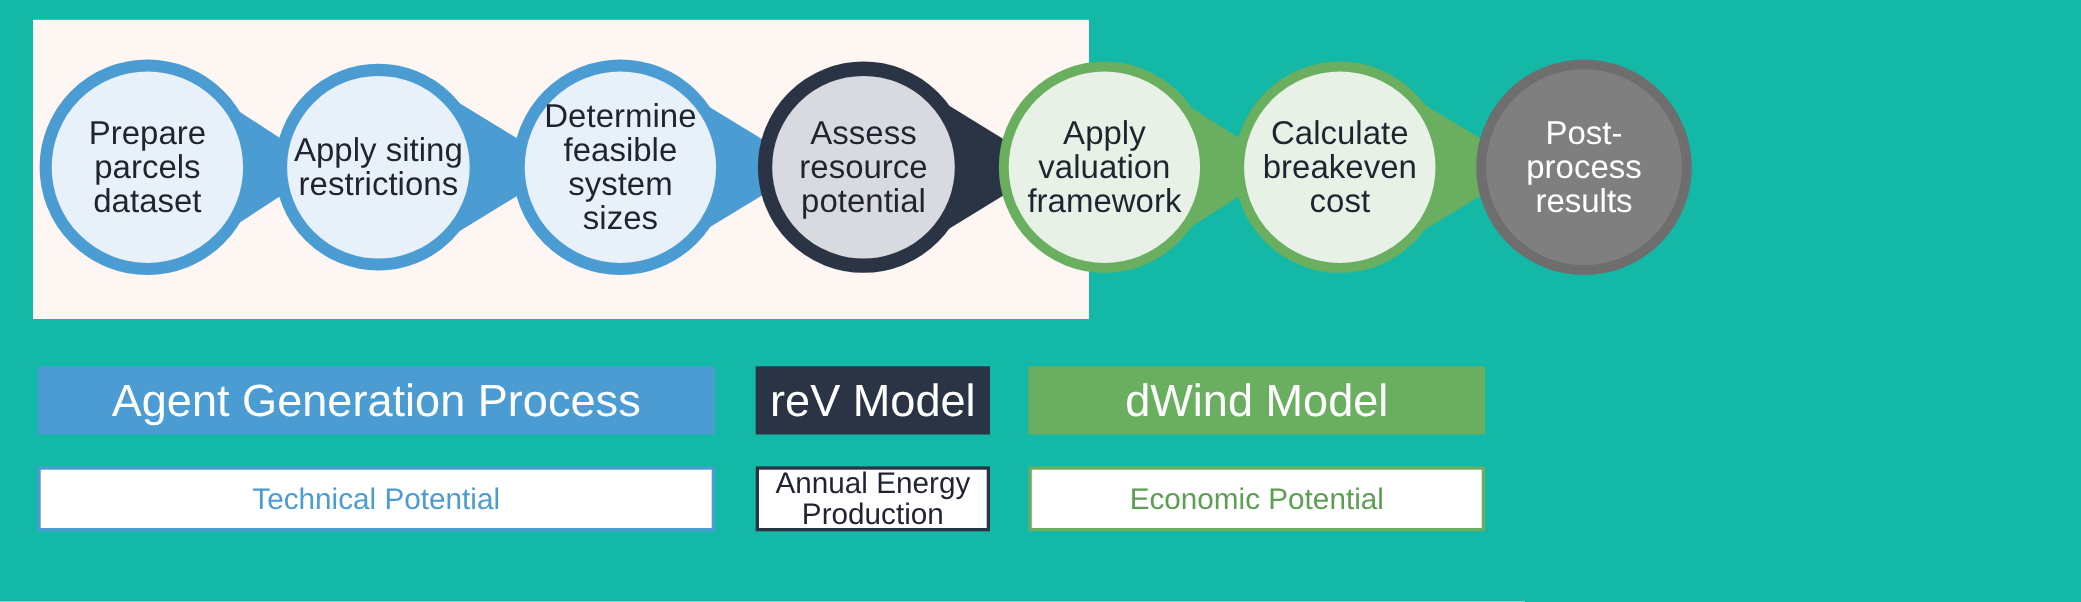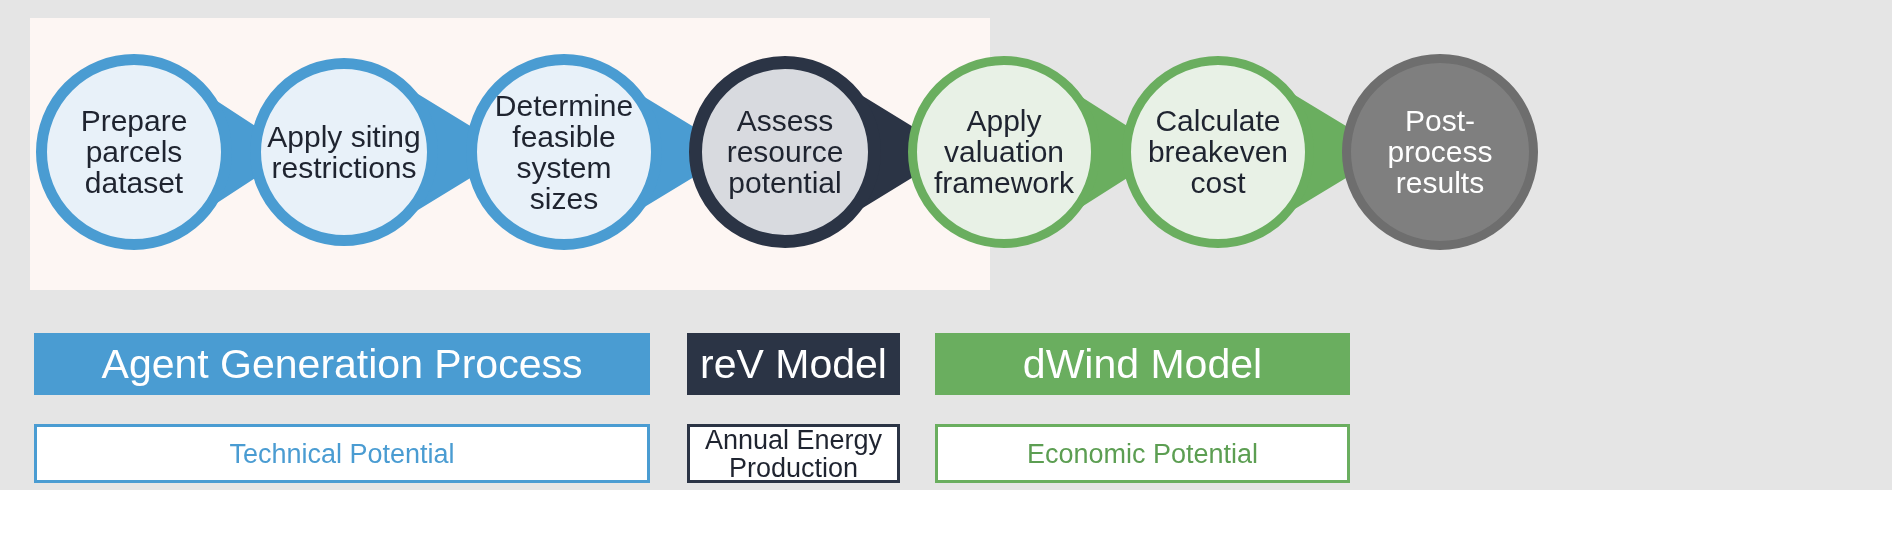--- a/index.html
+++ b/index.html
@@ -9,22 +9,22 @@
   }
   body {
     width: 1892px;
     height: 547px;
     font-family: "Liberation Sans", sans-serif;
     overflow: hidden;
   }
   #diagram-root {
     position: relative;
     width: 1892px;
-    height: 490px;
-    background: #e5e5e5;
+    height: 547px;
+    background: #14b8a6;
   }
   svg.flow {
     position: absolute;
     left: 0;
     top: 0;
     width: 1892px;
     height: 547px;
     display: block;
   }
   .node-text {

